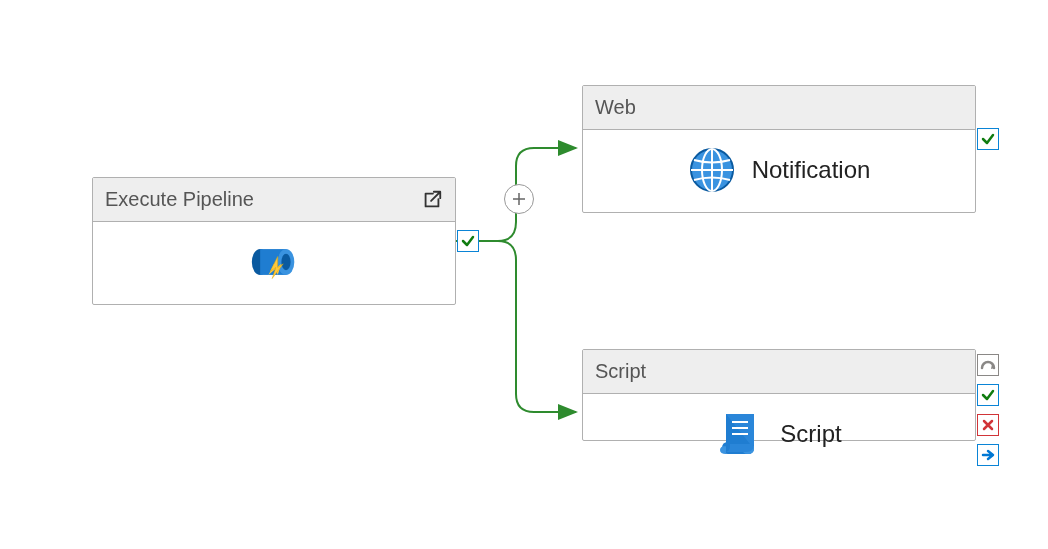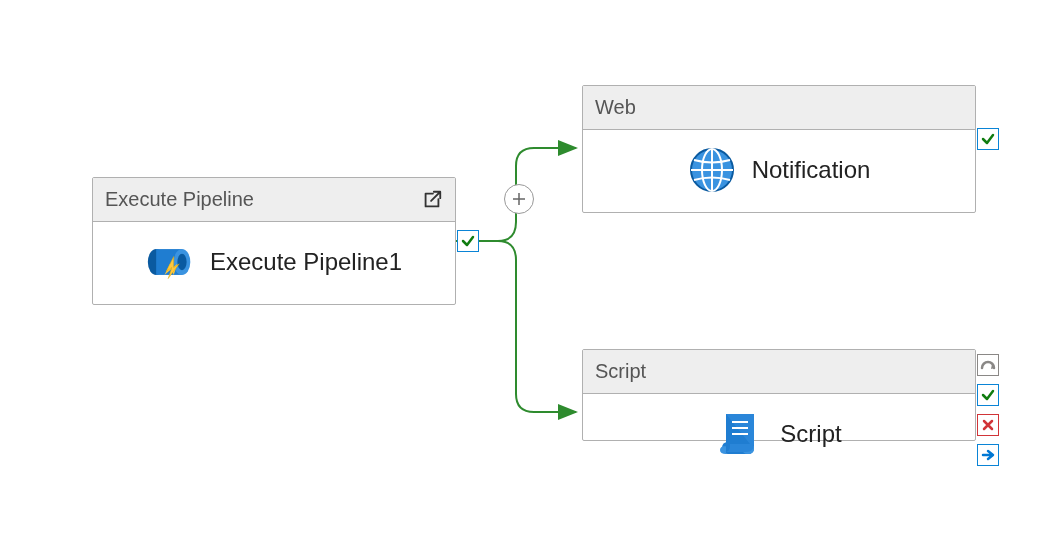--- a/index.html
+++ b/index.html
@@ -137,21 +137,20 @@
       <span class="icon-box">
         <svg width="52" height="40" viewBox="0 0 52 40">
           <ellipse cx="11" cy="20" rx="9" ry="14" fill="#0a5aa0"></ellipse>
           <rect x="11" y="6" width="28" height="28" fill="#1f7dd1"></rect>
           <ellipse cx="39" cy="20" rx="9" ry="14" fill="#3a93e0"></ellipse>
           <ellipse cx="39" cy="20" rx="5" ry="9" fill="#0a5aa0"></ellipse>
           <path d="M26 30 L20 42 L34 30 L30 42 Z" fill="#ffc83d" transform="translate(0,-8)"></path>
           <path d="M30 14 L22 30 L28 26 L24 38 L36 22 L30 26 Z" fill="#ffc83d" stroke="#e0a800" stroke-width="0.5"></path>
         </svg>
       </span>
-      <span class="activity-name">Execute Pipeline1</span>
     </div>
 
     <div class="port" style="right:-24px; top:52px;">
       <svg width="14" height="14" viewBox="0 0 14 14">
         <path d="M2 7 L6 11 L12 3" stroke="#107c10" stroke-width="2.5" fill="none" stroke-linecap="round" stroke-linejoin="round"></path>
       </svg>
     </div>
   </div>
 
   <div class="activity-node" style="left:582px; top:85px; width:394px; height:128px;">

